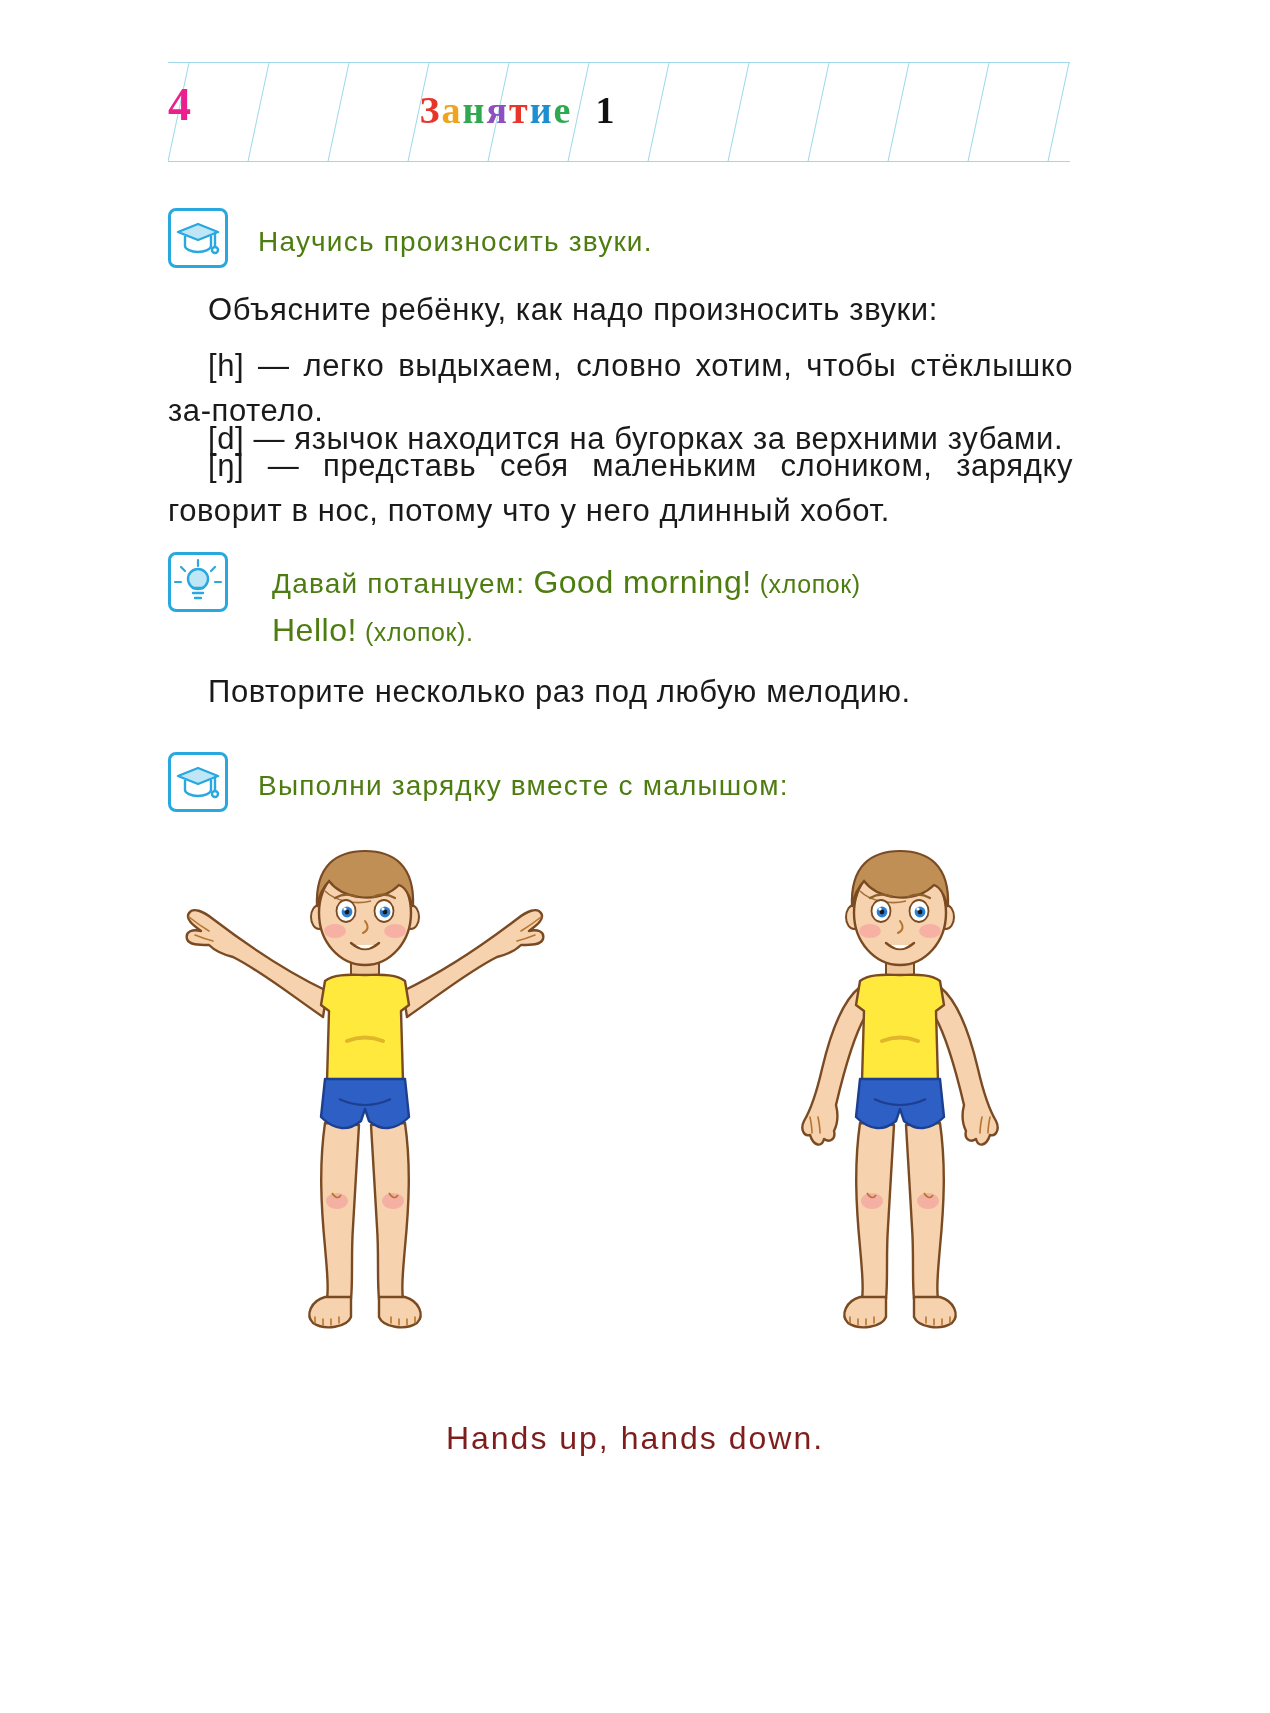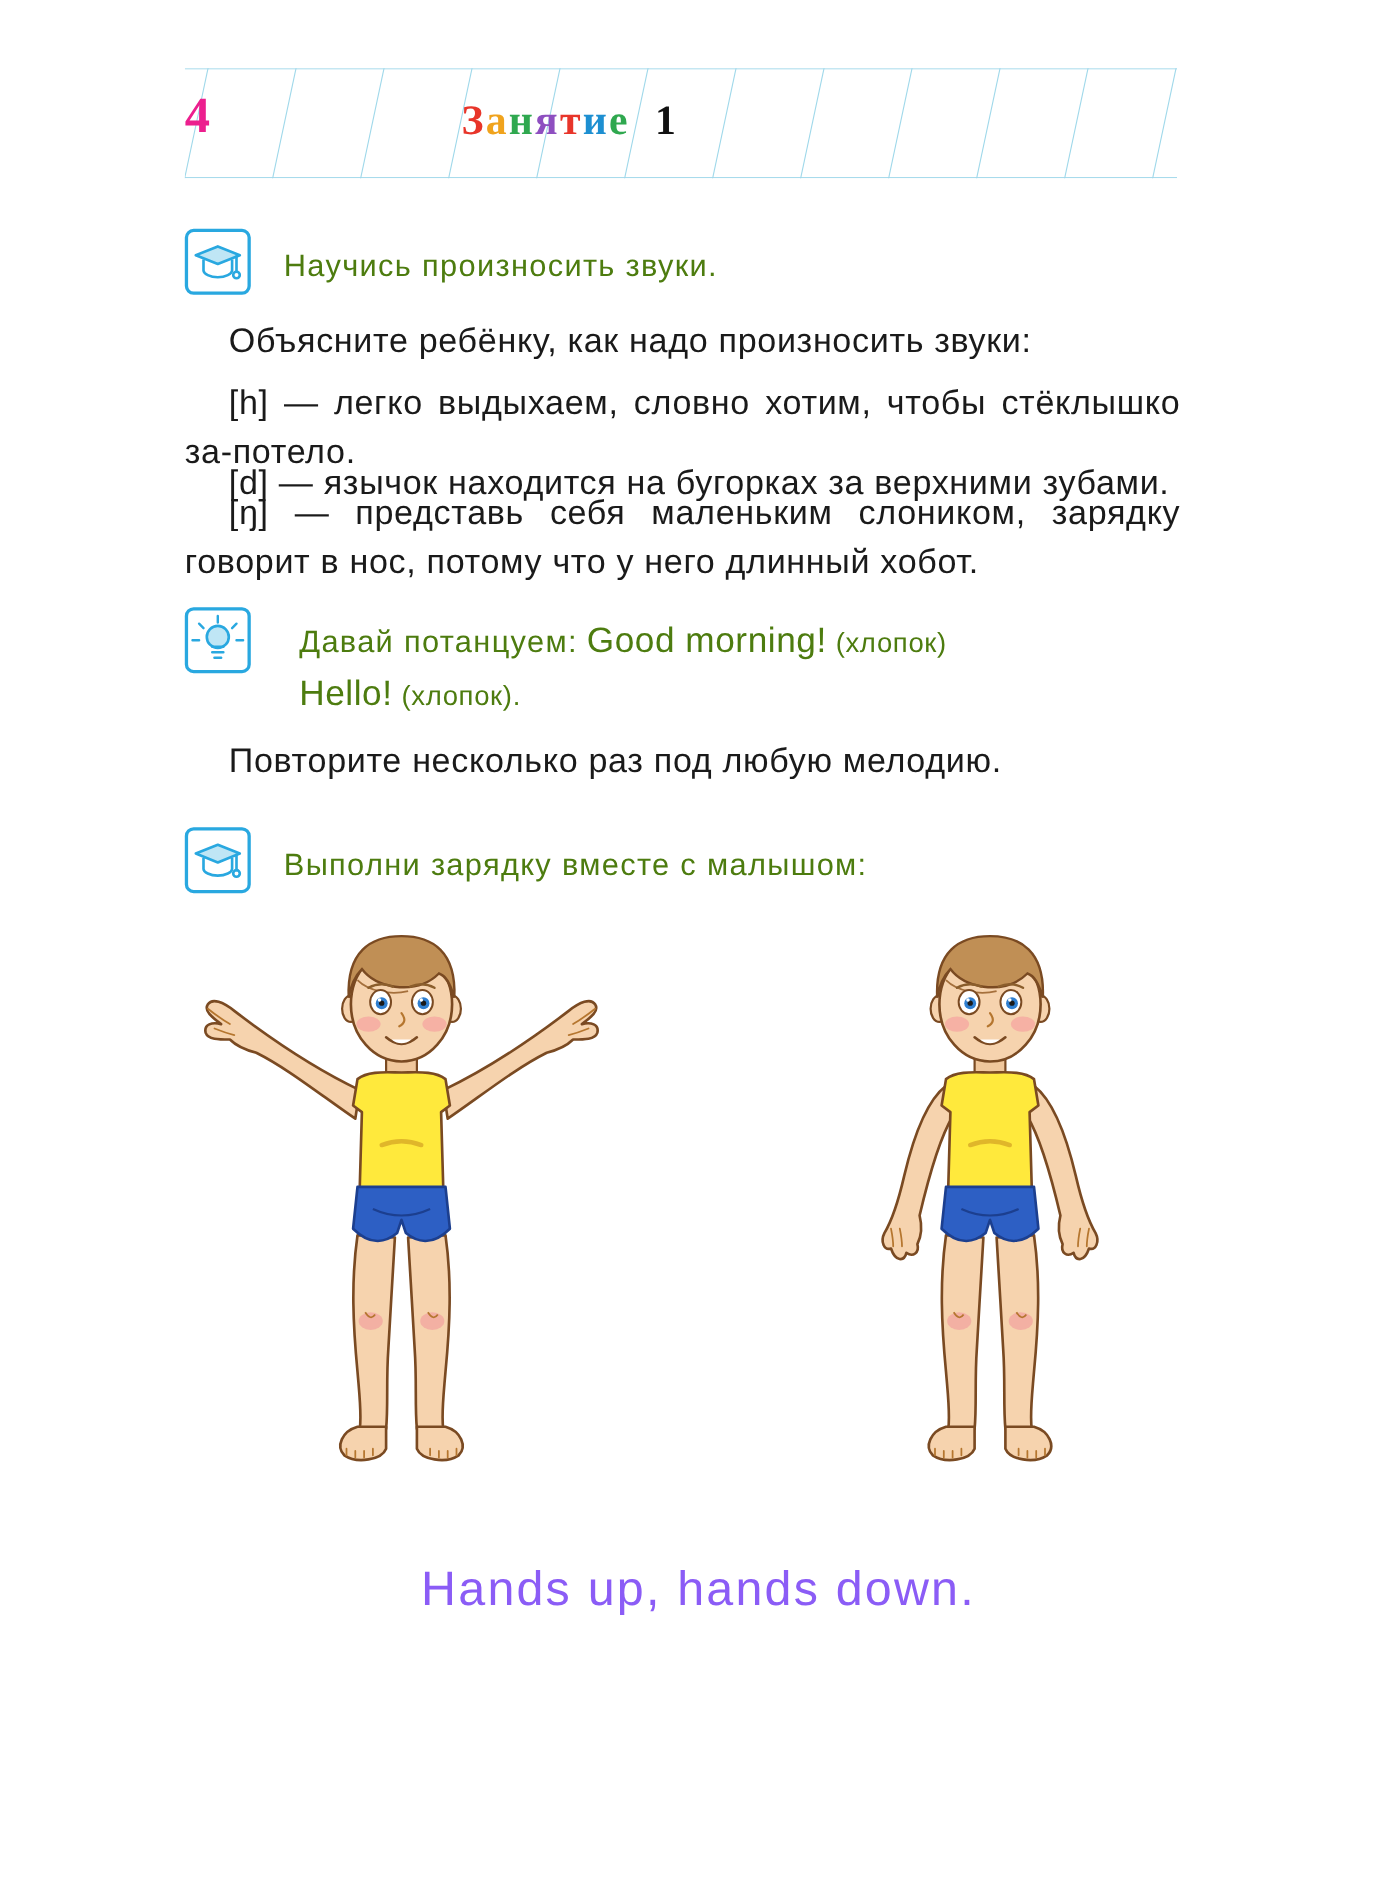--- a/index.html
+++ b/index.html
@@ -121,23 +121,23 @@
     top: 845px;
     width: 1270px;
     height: 545px;
   }
   .caption {
     position: absolute;
     left: 0;
     top: 1420px;
     width: 1270px;
     text-align: center;
-    font-size: 44px;
+    font-size: 32px;
     letter-spacing: 2px;
-    color: #8b5cf6;
+    color: #7f1d1d;
   }
 </style>
 </head>
 <body>
 
 <div class="header">
   <div class="header-rules">
     <div class="rule-h top"></div>
     <div class="rule-h bottom"></div>
     <div class="rule-s" style="left:10px"></div>

